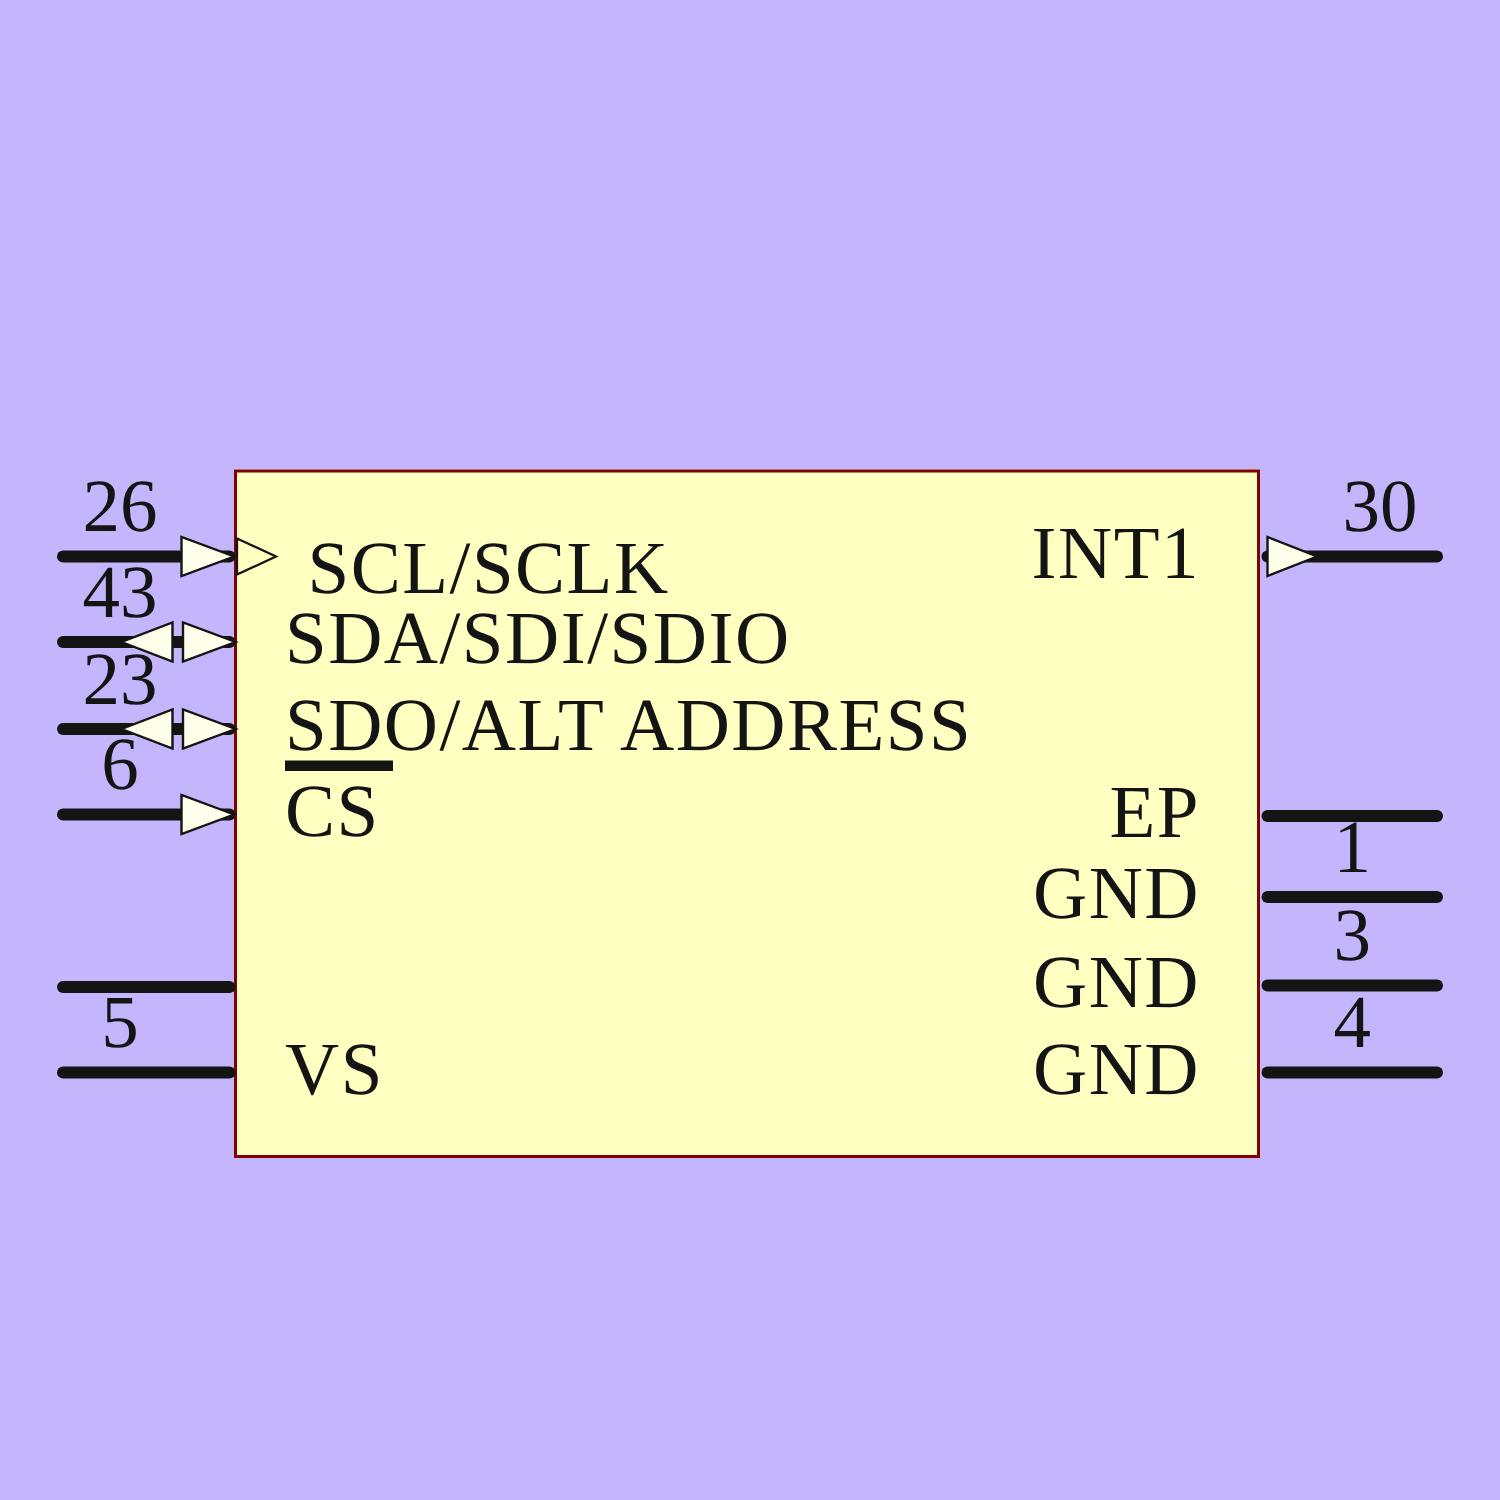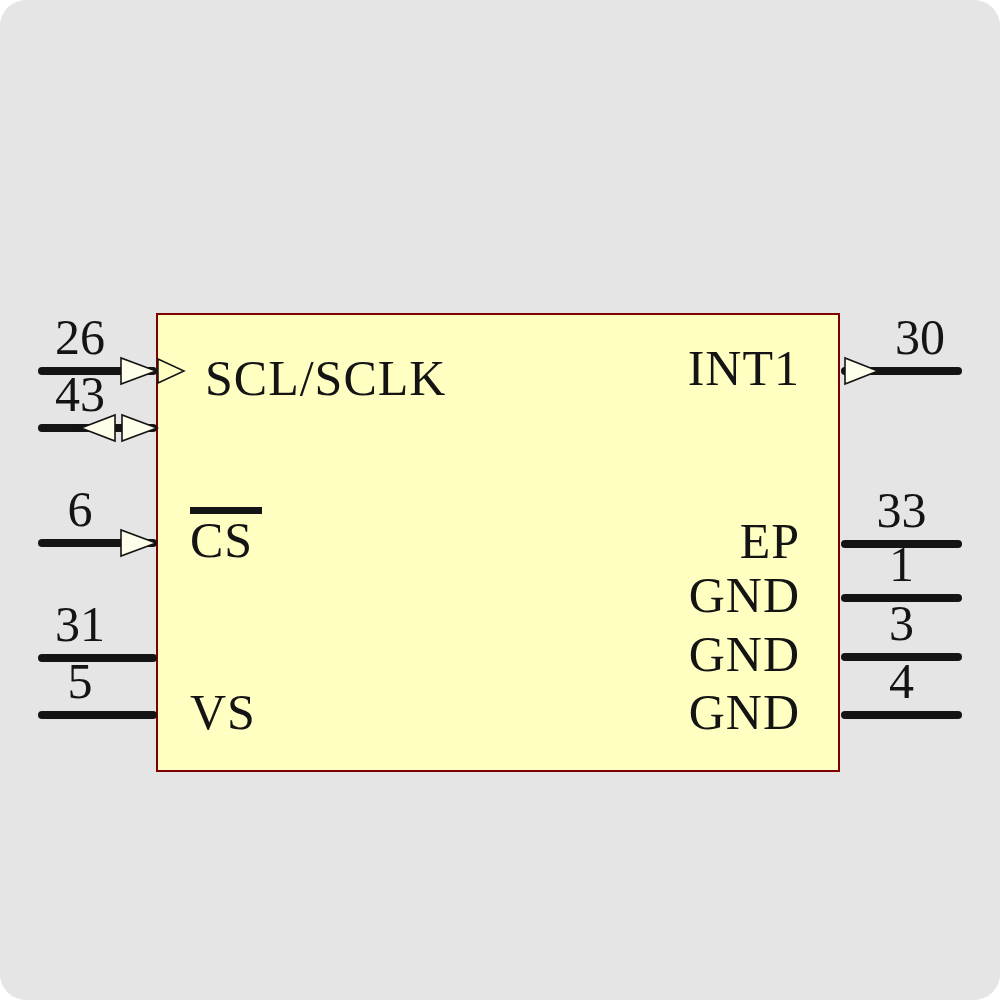--- a/index.html
+++ b/index.html
@@ -1,18 +1,18 @@
 <!DOCTYPE html>
 <html style="--body-fill: #FFFFC2; --body-border: #7F0000; --arrow-fill: #FFFEEA; --ink: #141414;"><head>
 <meta charset="utf-8">
 <style>
   html,body { margin:0; padding:0; background:#fff; }
   .canvas {
-    position:relative; width:1000px; height:1000px; background:#e5e5e5; overflow:hidden;
-    font-family:"Liberation Serif","DejaVu Serif",serif; color:var(--ink,#141414);border-radius:26px;
+    position:relative; width:1000px; height:1000px; background:#c4b5fd; overflow:hidden;
+    font-family:"Liberation Serif","DejaVu Serif",serif; color:var(--ink,#141414);
   }
   .ic-body {
     position:absolute; left:156px; top:313px; width:684px; height:459px;
     background:var(--body-fill,#FFFFC2);
     border:2.5px solid var(--body-border,#7F0000);
     box-sizing:border-box;
   }
   .pin-row { position:absolute; left:0; width:1000px; height:60px; }
   .pin-line { position:absolute; top:26px; height:8px; border-radius:4px; background:var(--ink,#141414); }
   .pin-line.l { left:38px;  width:119px; }
@@ -55,57 +55,65 @@
     <div class="pin-label l first-left">SCL/SCLK</div>
   </div>
 
   <div class="pin-row" style="top:398px">
     <div class="pin-line l"></div>
     <div class="pin-num l">43</div>
     <svg class="arr" style="left:79px;top:15px" width="80" height="30">
         <polygon class="solid" points="36,2 36,28 2,15"></polygon>
         <polygon class="solid" points="43,2 43,28 78,15"></polygon>
       </svg>
+    <div class="pin-label l">SDA/SDI/SDIO</div>
   </div>
 
+  <div class="pin-row" style="top:456px">
+    <div class="pin-line l"></div>
+    <div class="pin-num l">23</div>
+    <svg class="arr" style="left:79px;top:15px" width="80" height="30">
+        <polygon class="solid" points="36,2 36,28 2,15"></polygon>
+        <polygon class="solid" points="43,2 43,28 78,15"></polygon>
+      </svg>
+    <div class="pin-label l">SDO/ALT ADDRESS</div>
+  </div>
 
   <div class="pin-row" style="top:513px">
     <div class="pin-line l"></div>
     <div class="pin-num l">6</div>
     <svg class="arr" style="left:118px;top:15px" width="40" height="30">
         <polygon class="solid" points="3,2 3,28 38,15"></polygon>
       </svg>
     <div class="cs-bar"></div>
     <div class="pin-label l">CS</div>
   </div>
 
   <div class="pin-row" style="top:628px">
     <div class="pin-line l"></div>
-    <div class="pin-num l">31</div>
   </div>
 
   <div class="pin-row" style="top:685px">
     <div class="pin-line l"></div>
     <div class="pin-num l">5</div>
     <div class="pin-label l">VS</div>
   </div>
 
   <div class="pin-row" style="top:341px">
     <div class="pin-line r"></div>
     <div class="pin-num r shift">30</div>
     <svg class="arr" style="left:843px;top:15px" width="38" height="30">
         <polygon class="solid" points="2,2 2,28 35,15"></polygon>
       </svg>
     <div class="pin-label r">INT1</div>
   </div>
 
 
   <div class="pin-row" style="top:514px">
     <div class="pin-line r"></div>
-    <div class="pin-num r">33</div>
     <div class="pin-label r">EP</div>
   </div>
 
   <div class="pin-row" style="top:568px">
     <div class="pin-line r"></div>
     <div class="pin-num r">1</div>
     <div class="pin-label r">GND</div>
   </div>
 
   <div class="pin-row" style="top:627px">

